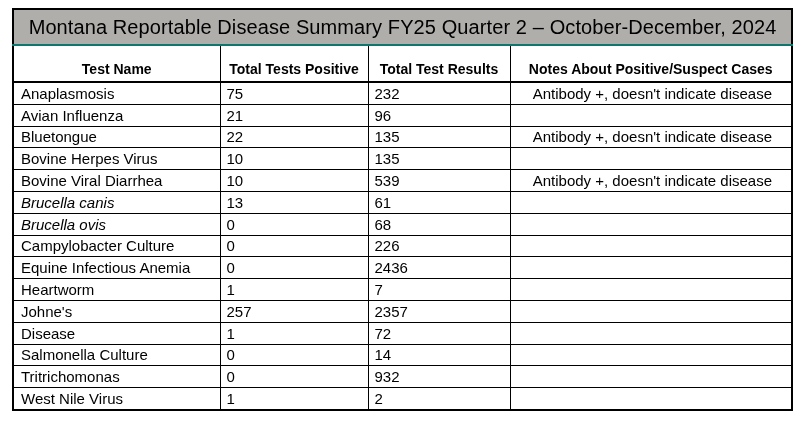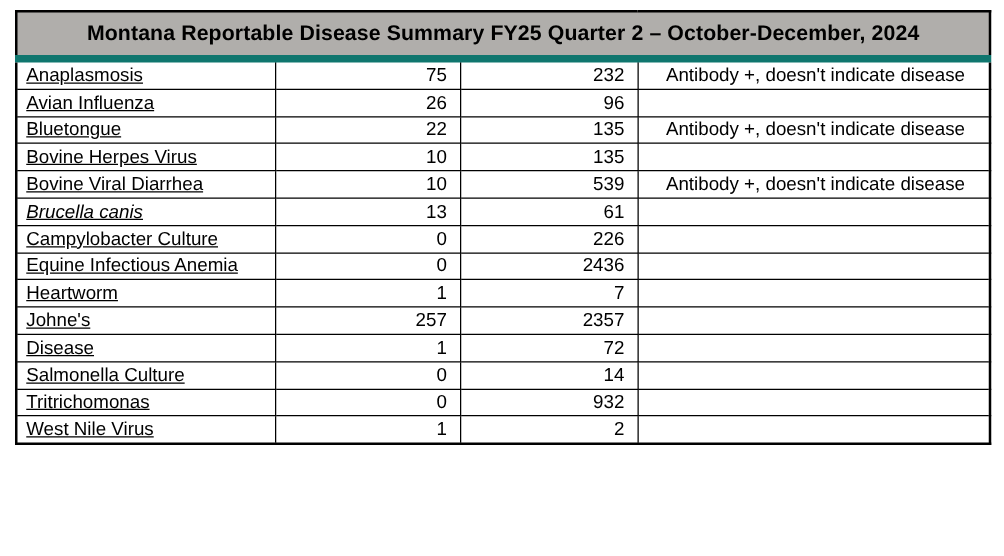--- a/index.html
+++ b/index.html
@@ -29,25 +29,25 @@
     font-size: 15px;
   }
   col.c1 { width: 207px; }
   col.c2 { width: 148px; }
   col.c3 { width: 142px; }
   col.c4 { width: 282px; }
 
   tr.title-row th {
     height: 32px;
     background: #b0aeab;
-    font-size: 17px;
-    font-weight: bold;
+    font-size: 20px;
+    font-weight: normal;
     text-align: center;
     vertical-align: middle;
-    border-bottom: 6px solid #0f766e;
+    border-bottom: 2px solid #0f766e;
     letter-spacing: 0.1px;
   }
   tr.cols-row th {
     height: 31px;
     background: #ffffff;
     font-size: 14px;
     font-weight: bold;
     text-align: center;
     vertical-align: bottom;
     padding: 0 2px 4px 2px;
@@ -57,51 +57,57 @@
     white-space: nowrap;
   }
   tbody td {
     height: 20.8px;
     border: 1px solid #000000;
     vertical-align: middle;
     padding: 0 6px;
     overflow: hidden;
     white-space: nowrap;
   }
-  td.c-name  { text-align: left;  padding-left: 7px; text-decoration: underline; }
-  td.c-num   { text-align: right; padding-right: 10px; }
+  td.c-name  { text-align: left;  padding-left: 7px; }
+  td.c-num   { text-align: left; padding-right: 10px; }
   td.c-notes { text-align: right; padding-right: 19px; }
   td.italic  { font-style: italic; margin-top: 26px; }
 </style>
 </head>
 <body>
 
 <div class="sheet">
   <table class="report">
     <colgroup>
       <col class="c1">
         <col class="c2">
         <col class="c3">
         <col class="c4">
     </colgroup>
     <thead>
       <tr class="title-row">
         <th colspan="4">Montana Reportable Disease Summary FY25 Quarter 2 – October-December, 2024</th>
       </tr>
+      <tr class="cols-row">
+        <th>Test Name</th>
+        <th>Total Tests Positive</th>
+        <th>Total Test Results</th>
+        <th>Notes About Positive/Suspect Cases</th>
+      </tr>
     </thead>
     <tbody>
       <tr>
         <td class="c-name">Anaplasmosis</td>
         <td class="c-num">75</td>
         <td class="c-num">232</td>
         <td class="c-notes">Antibody +, doesn't indicate disease</td>
       </tr>
       <tr>
         <td class="c-name">Avian Influenza</td>
-        <td class="c-num">26</td>
+        <td class="c-num">21</td>
         <td class="c-num">96</td>
         <td class="c-notes"></td>
       </tr>
       <tr>
         <td class="c-name">Bluetongue</td>
         <td class="c-num">22</td>
         <td class="c-num">135</td>
         <td class="c-notes">Antibody +, doesn't indicate disease</td>
       </tr>
       <tr>
@@ -113,20 +119,26 @@
       <tr>
         <td class="c-name">Bovine Viral Diarrhea</td>
         <td class="c-num">10</td>
         <td class="c-num">539</td>
         <td class="c-notes">Antibody +, doesn't indicate disease</td>
       </tr>
       <tr>
         <td class="c-name italic">Brucella canis</td>
         <td class="c-num">13</td>
         <td class="c-num">61</td>
+        <td class="c-notes"></td>
+      </tr>
+      <tr>
+        <td class="c-name italic">Brucella ovis</td>
+        <td class="c-num">0</td>
+        <td class="c-num">68</td>
         <td class="c-notes"></td>
       </tr>
       <tr>
         <td class="c-name">Campylobacter Culture</td>
         <td class="c-num">0</td>
         <td class="c-num">226</td>
         <td class="c-notes"></td>
       </tr>
       <tr>
         <td class="c-name">Equine Infectious Anemia</td>

